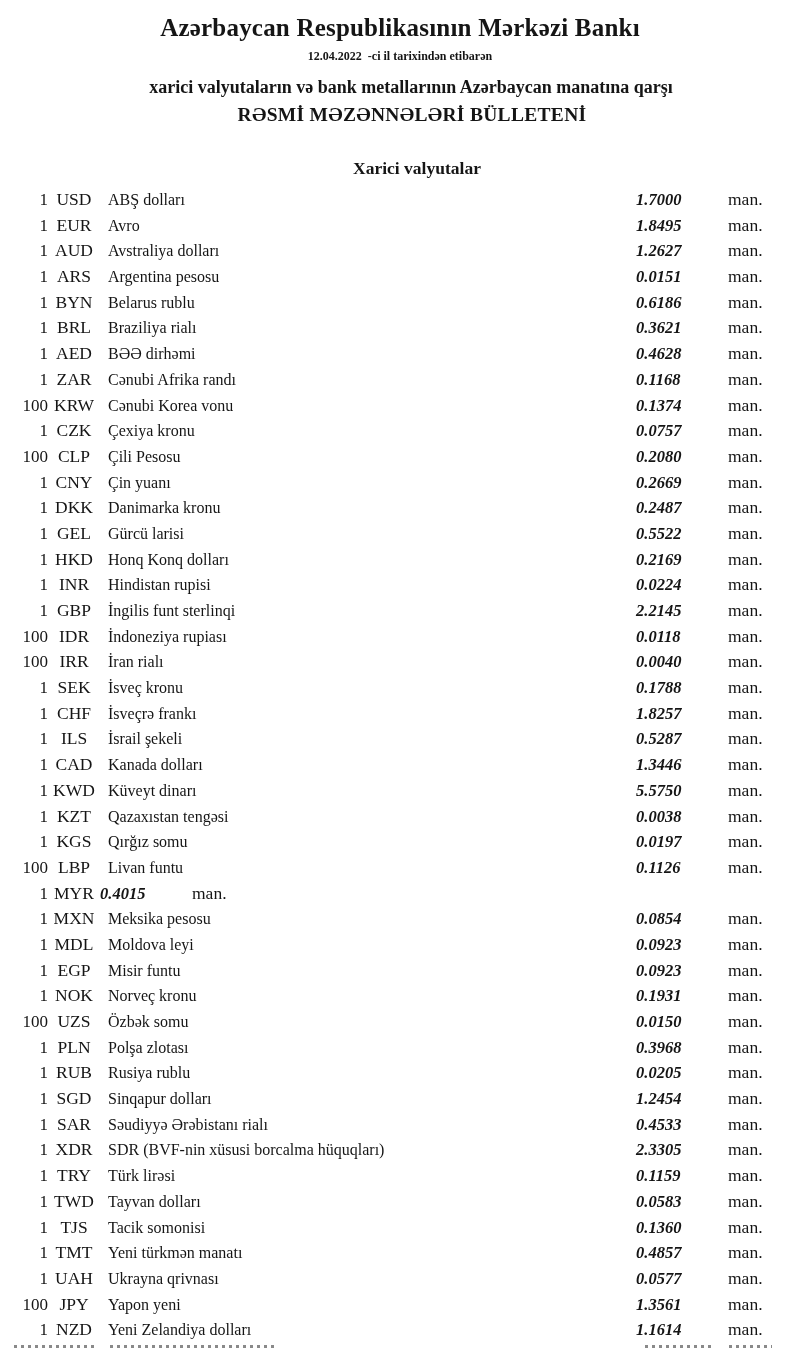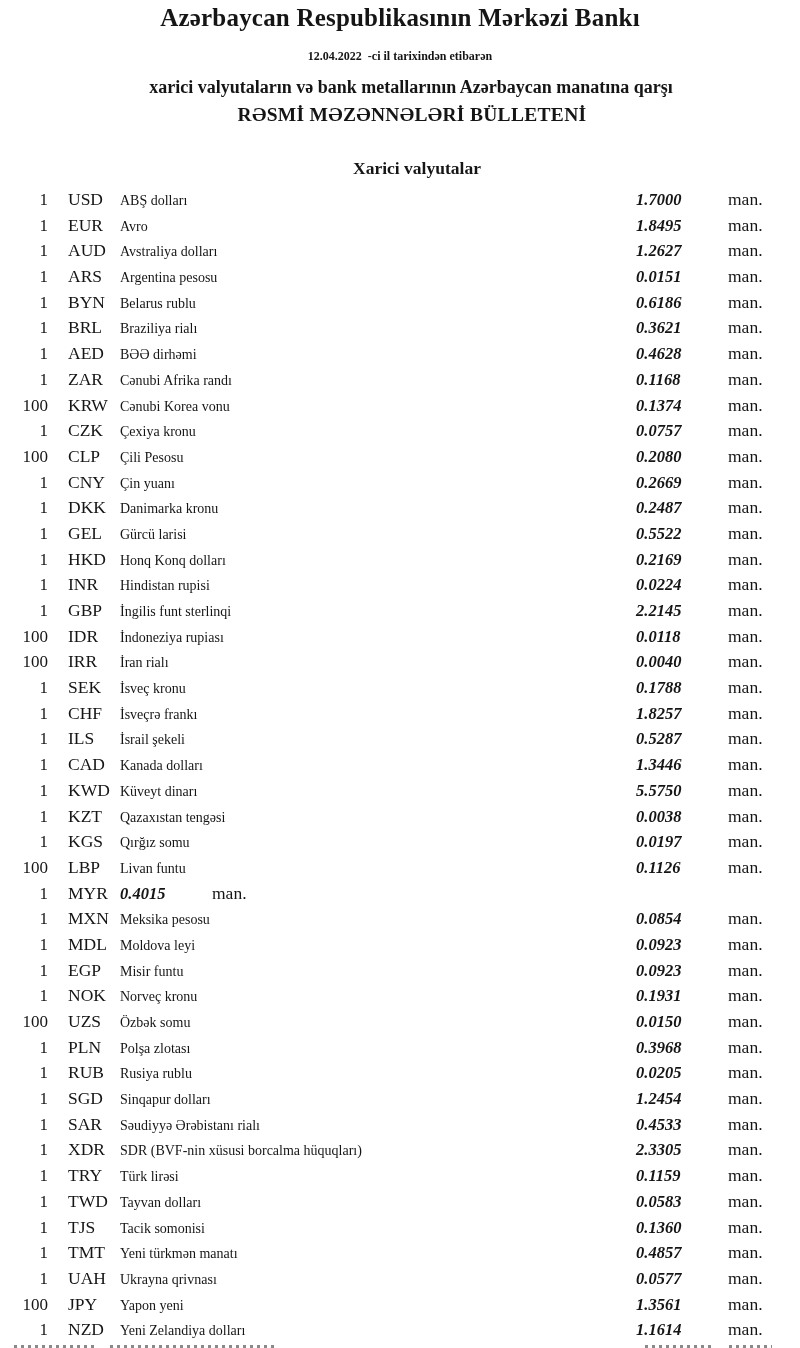--- a/index.html
+++ b/index.html
@@ -19,21 +19,21 @@
 
   
   .hline {
     position: absolute;
     left: 0;
     width: 800px;
     text-align: center;
     white-space: pre;
   }
   .bank-name {
-    top: 4px;
+    top: 14px;
     font-size: 25px;
     font-weight: bold;
     letter-spacing: 0.2px;
   }
   .date-line {
     top: 49px;
     font-size: 12px;
     font-weight: bold;
   }
   .subtitle-line {
@@ -71,27 +71,29 @@
     box-sizing: border-box;
   }
   .qty {
     width: 48px;
     text-align: right;
     font-size: 17px;
     flex: none;
   }
   .code {
     width: 52px;
-    margin-left: 20px;
+    margin-left: 0;
+    text-align: center;
     font-size: 17.5px;
     flex: none;
   }
   .name {
     flex: 1 1 auto;
-    font-size: 14px;
+    margin-left: 8px;
+    font-size: 16px;
     white-space: nowrap;
     overflow: hidden;
   }
   .rate {
     width: 84px;
     text-align: left;
     font-size: 16.5px;
     font-weight: bold;
     font-style: italic;
     flex: none;

